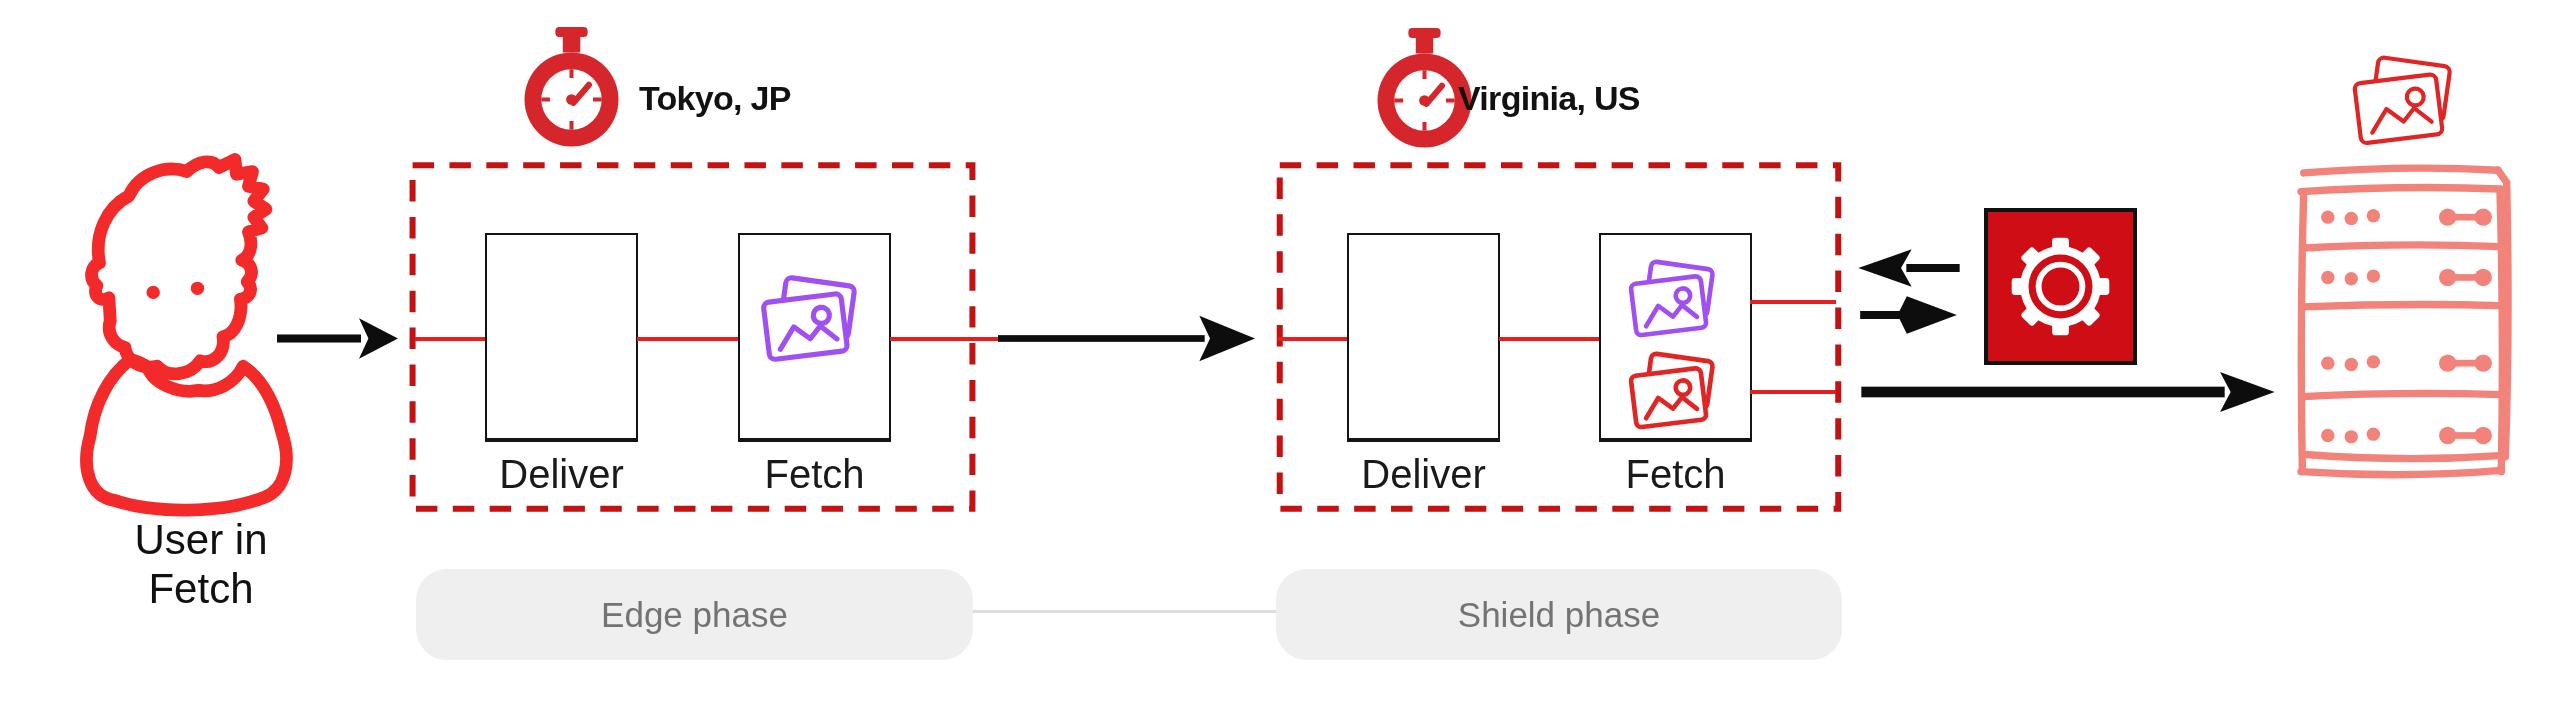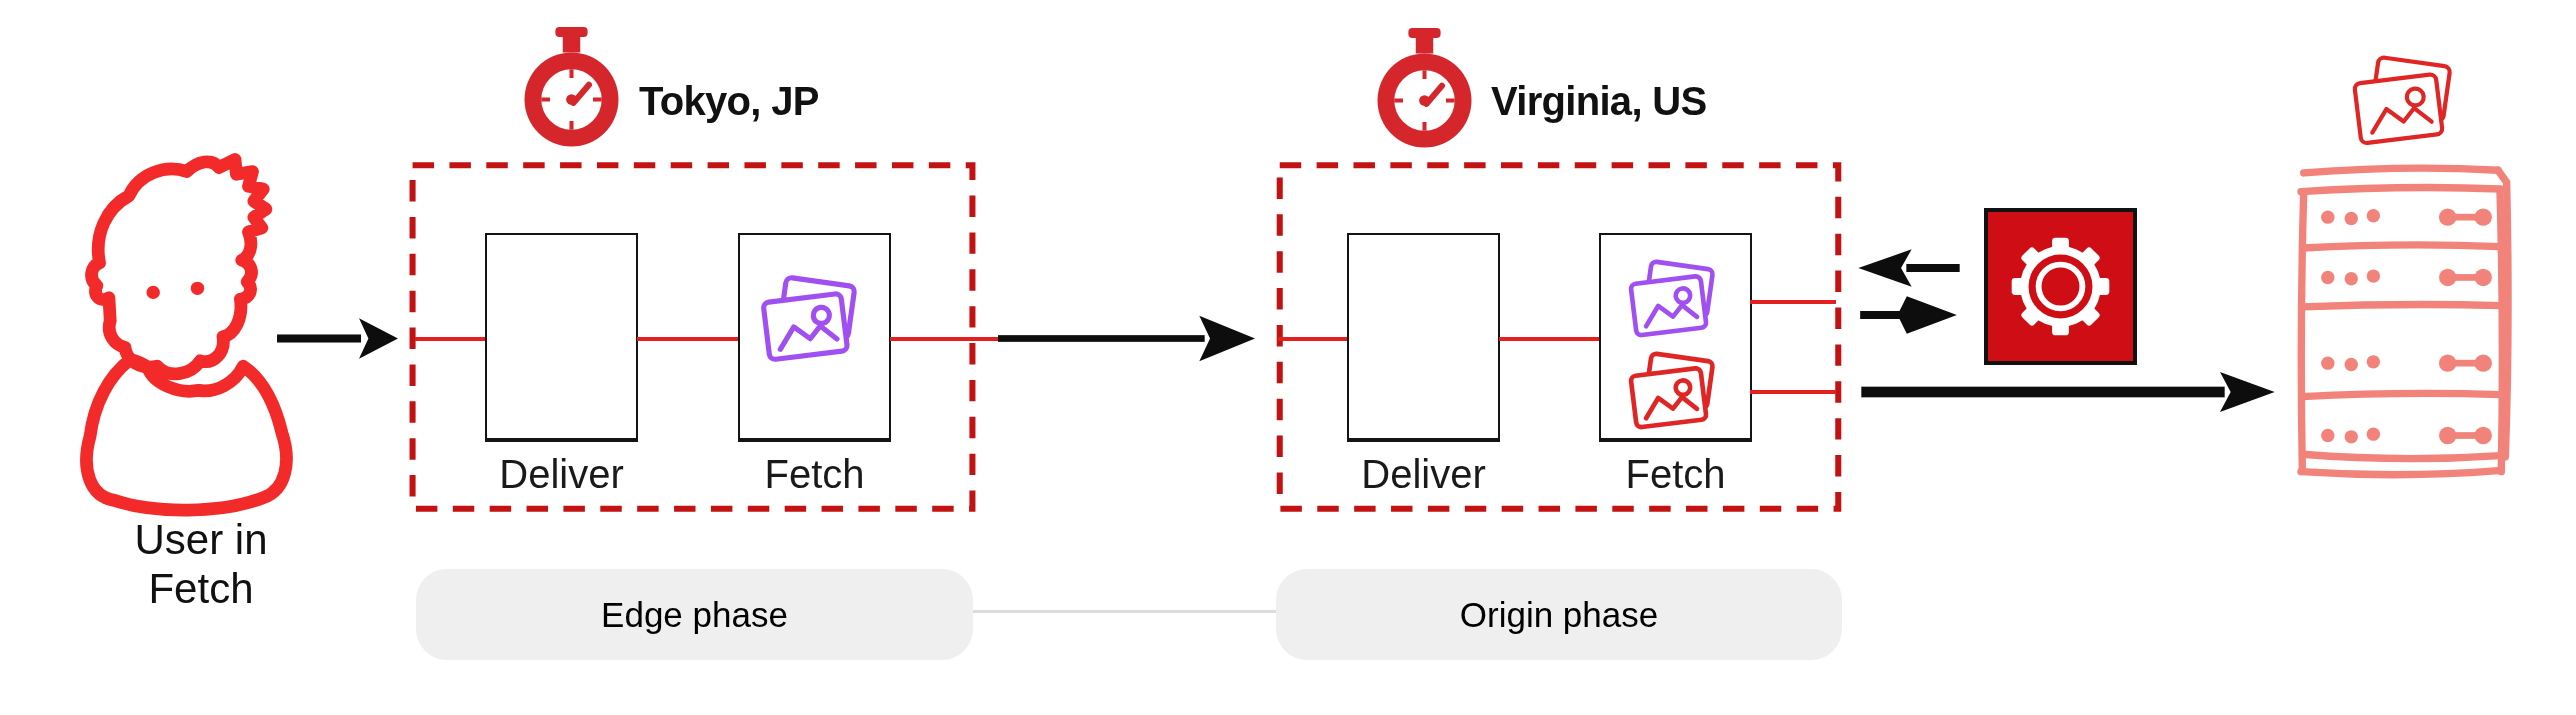--- a/index.html
+++ b/index.html
@@ -20,24 +20,24 @@
   .fill-white{fill:#ffffff;}
   .fill-none{fill:none;}
   .fill-arrow{fill:var(--arrow-black);}
 
   .node{position:absolute;width:153px;height:209px;top:233px;background:#fff;
         border:2.7px solid #141414;border-bottom-width:4.7px;box-sizing:border-box;}
   .node-label{position:absolute;top:452px;width:153px;text-align:center;
               font-size:40px;color:#1a1a1a;}
   .redline{position:absolute;height:4px;background:var(--line-red);}
   .band{position:absolute;top:569px;height:91px;background:var(--band-gray);
-        display:flex;align-items:center;justify-content:center;font-size:35px;color:#000000;border-radius:31px;}
+        display:flex;align-items:center;justify-content:center;font-size:35px;color:#737373;border-radius:31px;}
   .phase-connector{position:absolute;left:973px;top:610px;width:303px;height:3.4px;
         background:var(--connector-gray);}
-  .loc-title{position:absolute;font-size:40px;font-weight:700;letter-spacing:-0.7px;color:#111;
+  .loc-title{position:absolute;font-size:34px;font-weight:700;letter-spacing:-0.7px;color:#111;
         white-space:nowrap;}
   .caption{position:absolute;text-align:center;font-size:42px;line-height:49px;color:#111;}
   .gear-box{position:absolute;left:1984px;top:208px;width:153px;height:157px;
         background:var(--gear-red);border:4px solid #111;box-sizing:border-box;
         display:flex;align-items:center;justify-content:center;}
 </style>
 </head>
 <body>
 
 <div class="canvas">
@@ -124,21 +124,21 @@
     <circle class="fill-white" cx="0" cy="0" r="45"></circle>
     <g class="stroke-timer" stroke-width="6">
       <line x1="0" y1="-45" x2="0" y2="-32"></line>
         <line x1="0" y1="32" x2="0" y2="45"></line>
       <line x1="-45" y1="0" x2="-32" y2="0"></line>
         <line x1="32" y1="0" x2="45" y2="0"></line>
     </g>
     <line class="stroke-timer" x1="3" y1="5" x2="26" y2="-22" stroke-width="9" stroke-linecap="round"></line>
     <circle class="fill-timer" cx="0" cy="0" r="8"></circle>
   </svg>
-  <div class="loc-title" style="left:1491px;top:79px;">Virginia, US</div>
+  <div class="loc-title" style="left:1458px;top:79px;">Virginia, US</div>
 
   <div class="node" style="left:1347px;"></div>
   <div class="node" style="left:1599px;"></div>
 
   <svg class="photo" style="left:1623px;top:257px" width="104" height="91" viewBox="0 0 100 88">
     <g class="stroke-purple" stroke-width="4.5" stroke-linecap="round" stroke-linejoin="round">
       <rect class="fill-white" x="24" y="8" width="60" height="46" rx="5" transform="rotate(8 54 31)"></rect>
       <g transform="rotate(-7 45 49)">
         <rect class="fill-white" x="10" y="22" width="68" height="50" rx="5"></rect>
         <circle class="fill-none" cx="59" cy="39" r="7"></circle>
@@ -248,17 +248,17 @@
         <rect x="225" y="403" width="53" height="10"></rect>
     </g>
   </svg>
 
 
   <div class="band" style="left:416px;width:557px;">
     <span>Edge phase</span>
   </div>
   <div class="phase-connector"></div>
   <div class="band" style="left:1276px;width:566px;">
-    <span>Origin phase</span>
+    <span>Shield phase</span>
   </div>
 
 </div>
 
 
 </body></html>

